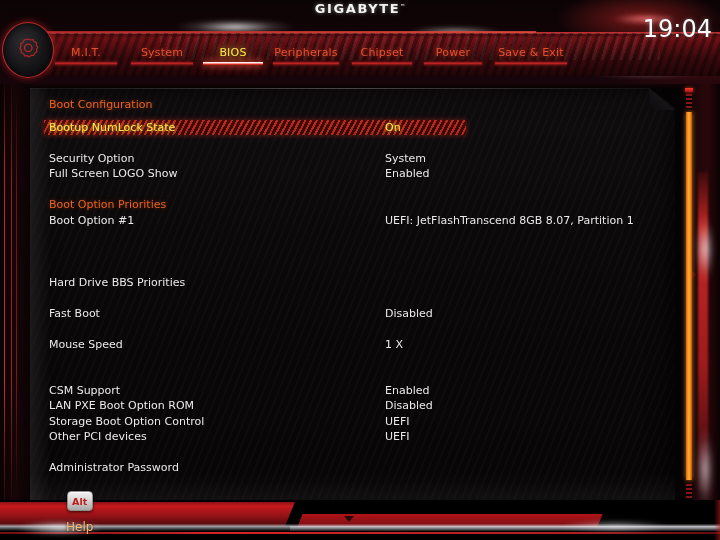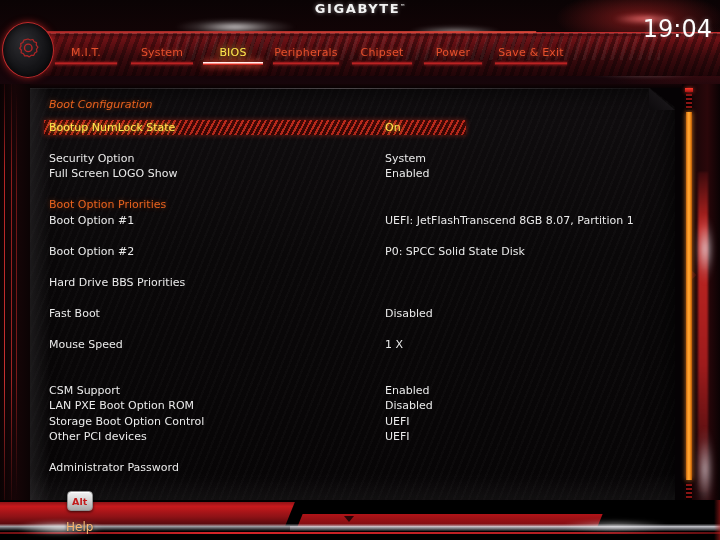--- a/index.html
+++ b/index.html
@@ -357,21 +357,21 @@
     <div class="sb-cap bot"></div>
   </div>
 
   <div class="panel">
     <div class="panel-topline"></div>
     <div class="panel-vigL"></div>
     <div class="panel-glowbot"></div>
     <div class="panel-corner"></div>
 
     <div class="rows" id="rows-host">
-        <div class="row section" style="top: 9px; font-style: italic;">
+        <div class="row section" style="top: 9px;">
           <span class="lbl">Boot Configuration</span>
         </div>
         <div class="row normal selected" style="top: 32px;">
           <div class="hl"></div>
           <span class="lbl">Bootup NumLock State</span>
           <span class="val">On</span>
         </div>
         <div class="row normal" style="top: 63px;">
           <span class="lbl">Security Option</span>
           <span class="val">System</span>
@@ -379,24 +379,20 @@
         <div class="row normal" style="top: 78px;">
           <span class="lbl">Full Screen LOGO Show</span>
           <span class="val">Enabled</span>
         </div>
         <div class="row section" style="top: 109px;">
           <span class="lbl">Boot Option Priorities</span>
         </div>
         <div class="row normal" style="top: 125px;">
           <span class="lbl">Boot Option #1</span>
           <span class="val">UEFI: JetFlashTranscend 8GB 8.07, Partition 1</span>
-        </div>
-        <div class="row normal" style="top: 156px;">
-          <span class="lbl">Boot Option #2</span>
-          <span class="val">P0: SPCC Solid State Disk</span>
         </div>
         <div class="row normal" style="top: 187px;">
           <span class="lbl">Hard Drive BBS Priorities</span>
         </div>
         <div class="row normal" style="top: 218px;">
           <span class="lbl">Fast Boot</span>
           <span class="val">Disabled</span>
         </div>
         <div class="row normal" style="top: 249px;">
           <span class="lbl">Mouse Speed</span>

